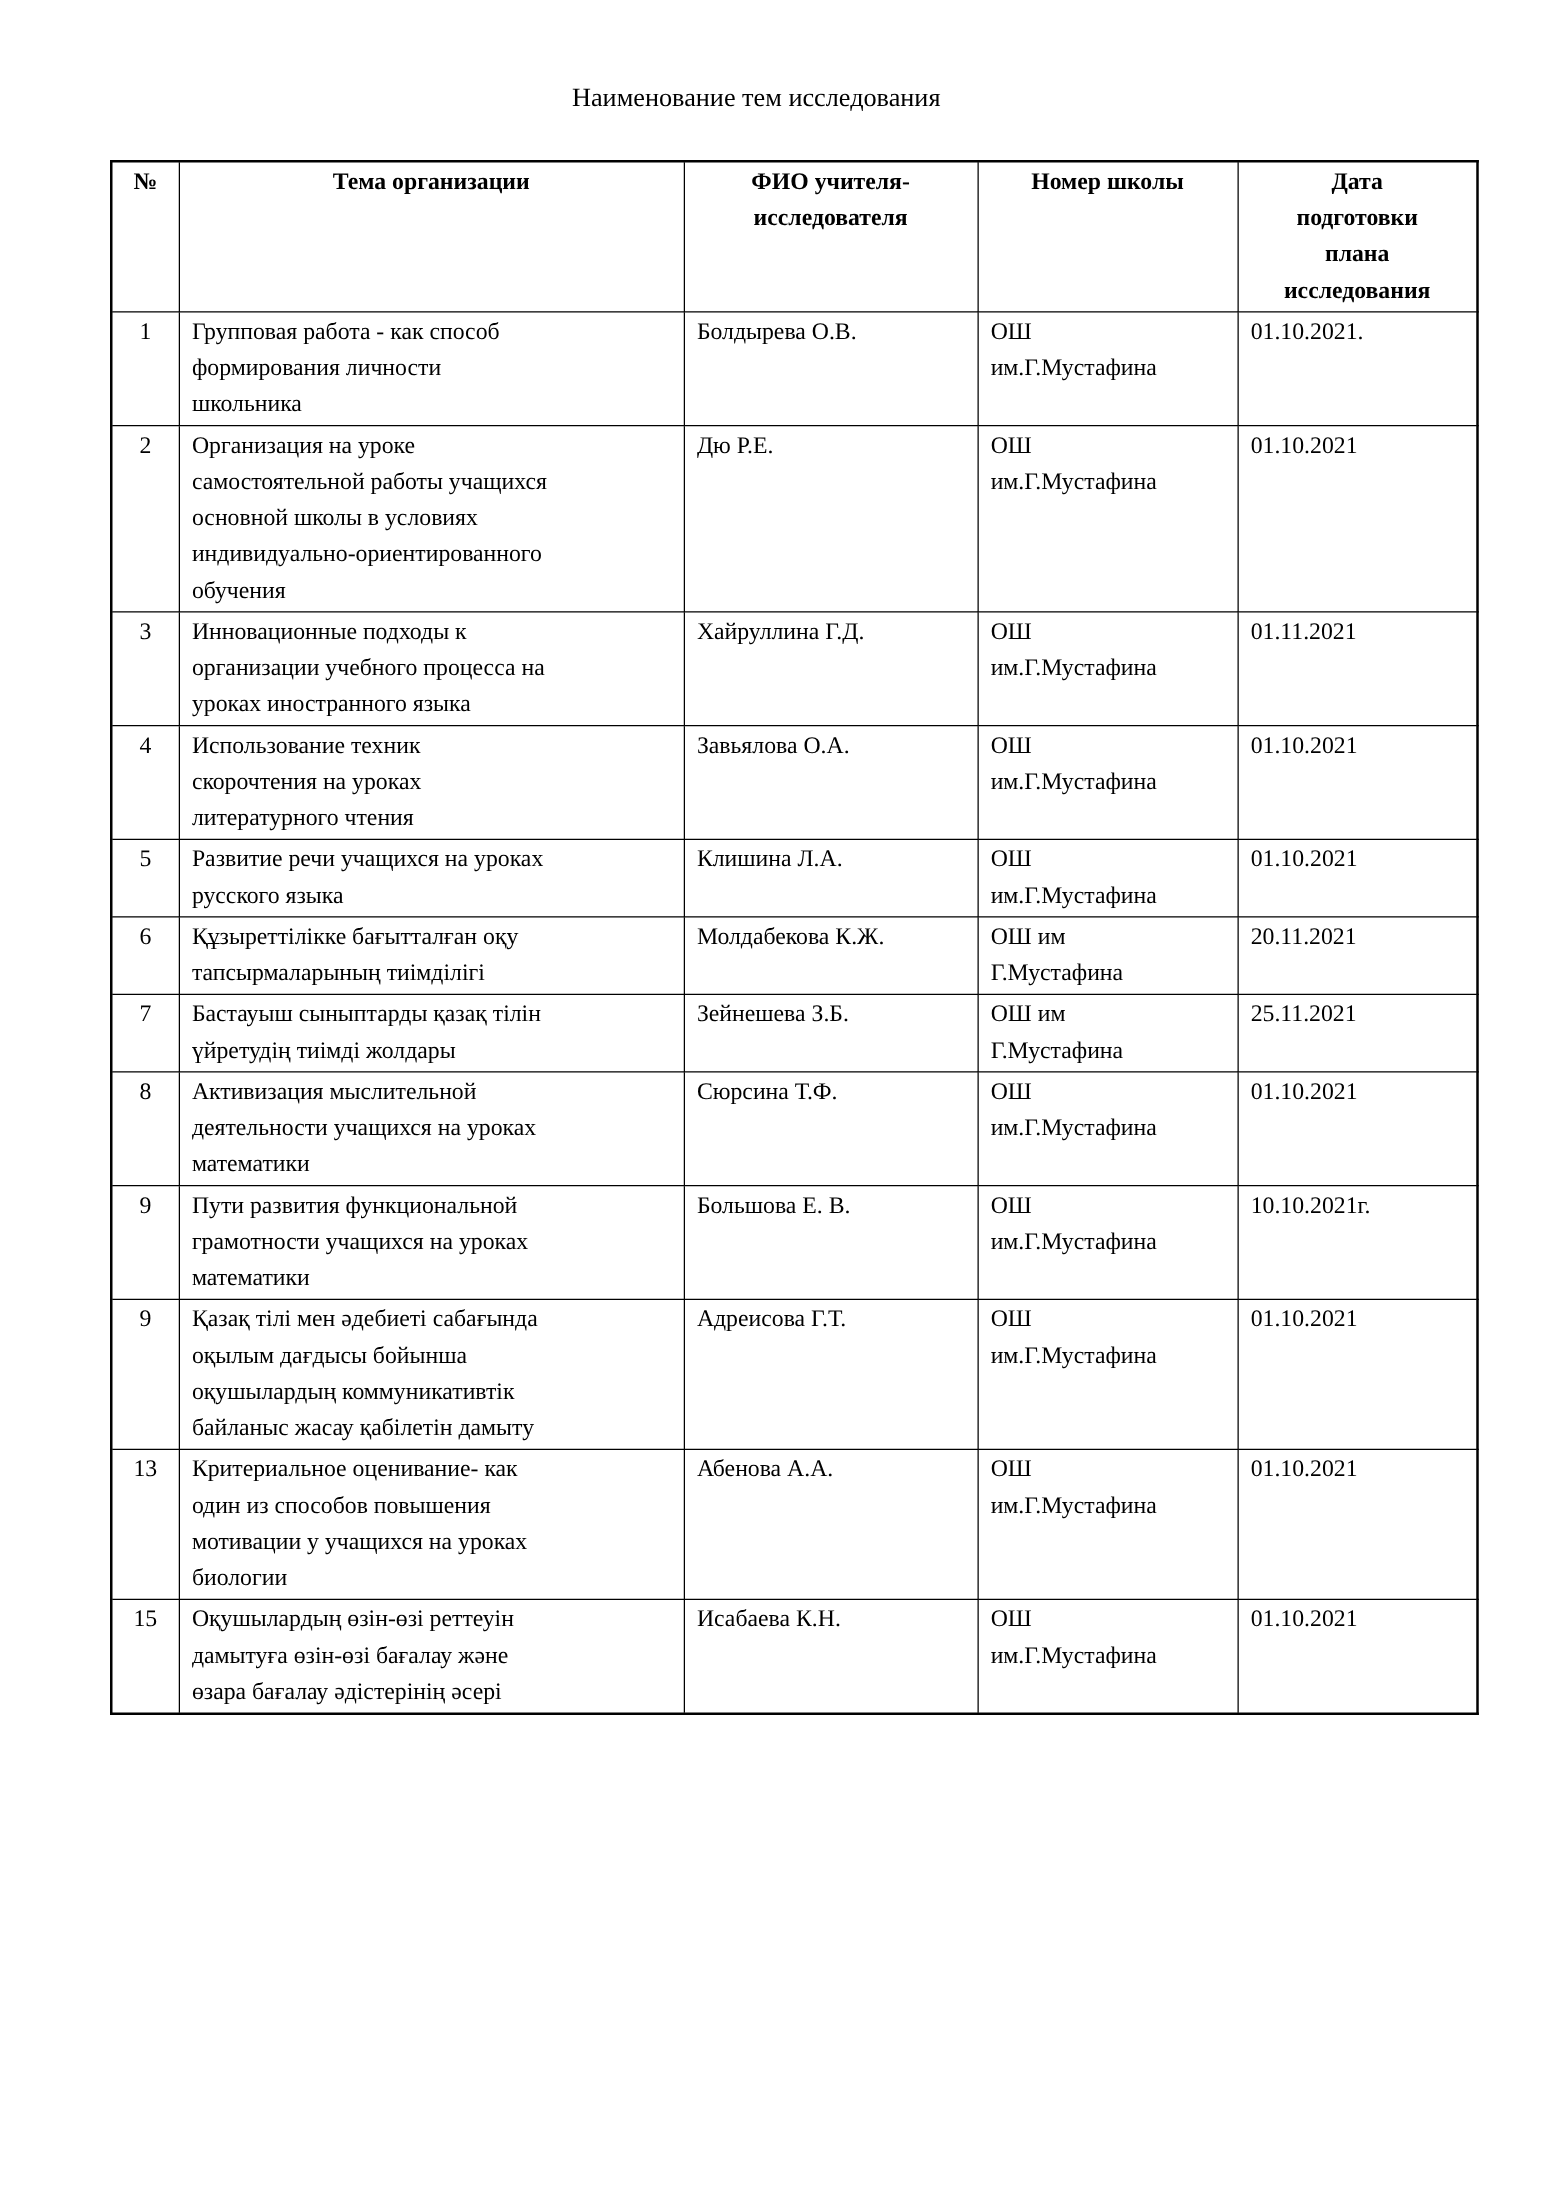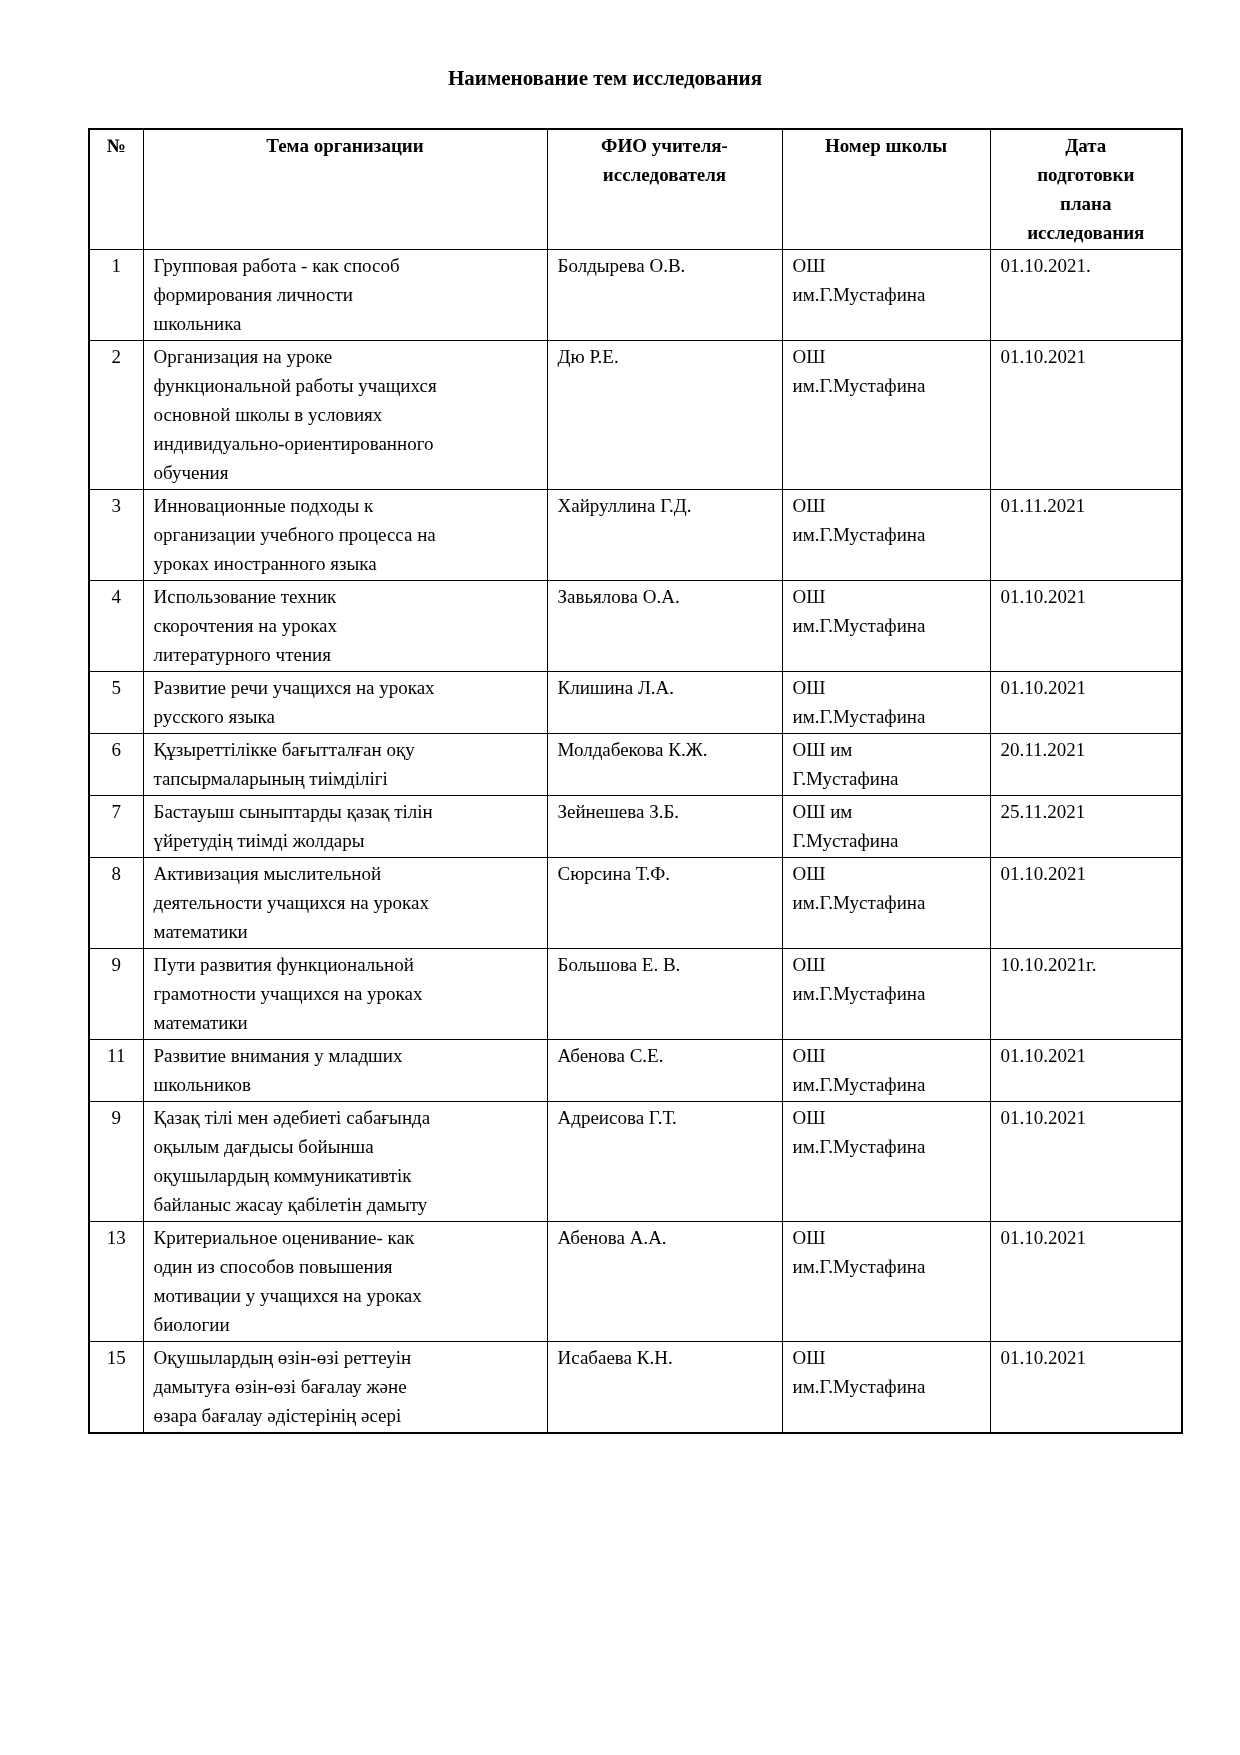--- a/index.html
+++ b/index.html
@@ -14,21 +14,21 @@
     font-family: "Liberation Serif", "DejaVu Serif", serif;
     color: #000000;
   }
   .doc-title {
     position: absolute;
     top: 64px;
     left: 0;
     width: 1210px;
     text-align: center;
     font-size: 21px;
-    font-weight: bold;
+    font-weight: normal;
     line-height: 28px;
     white-space: pre-line;
   }
   table.research-table {
     position: absolute;
     left: 88px;
     top: 128px;
     width: 1093px;
     border-collapse: collapse;
     table-layout: fixed;
@@ -95,21 +95,21 @@
 школьника</td>
     <td class="col-fio">Болдырева О.В.</td>
     <td class="col-school">ОШ
 им.Г.Мустафина</td>
     <td class="col-date">01.10.2021.</td>
   </tr>
 
   <tr>
     <td class="col-num">2</td>
     <td class="col-topic">Организация на уроке
-функциональной работы учащихся
+самостоятельной работы учащихся
 основной школы в условиях
 индивидуально-ориентированного
 обучения</td>
     <td class="col-fio">Дю Р.Е.</td>
     <td class="col-school">ОШ
 им.Г.Мустафина</td>
     <td class="col-date">01.10.2021</td>
   </tr>
 
   <tr>
@@ -180,29 +180,20 @@
     <td class="col-topic">Пути развития функциональной
 грамотности учащихся на уроках
 математики</td>
     <td class="col-fio">Большова Е. В.</td>
     <td class="col-school">ОШ
 им.Г.Мустафина</td>
     <td class="col-date">10.10.2021г.</td>
   </tr>
 
 
-  <tr>
-    <td class="col-num">11</td>
-    <td class="col-topic">Развитие внимания у младших
-школьников</td>
-    <td class="col-fio">Абенова С.Е.</td>
-    <td class="col-school">ОШ
-им.Г.Мустафина</td>
-    <td class="col-date">01.10.2021</td>
-  </tr>
 
   <tr>
     <td class="col-num">9</td>
     <td class="col-topic">Қазақ тілі мен әдебиеті сабағында
 оқылым дағдысы бойынша
 оқушылардың коммуникативтік
 байланыс жасау қабілетін дамыту</td>
     <td class="col-fio">Адреисова Г.Т.</td>
     <td class="col-school">ОШ
 им.Г.Мустафина</td>

